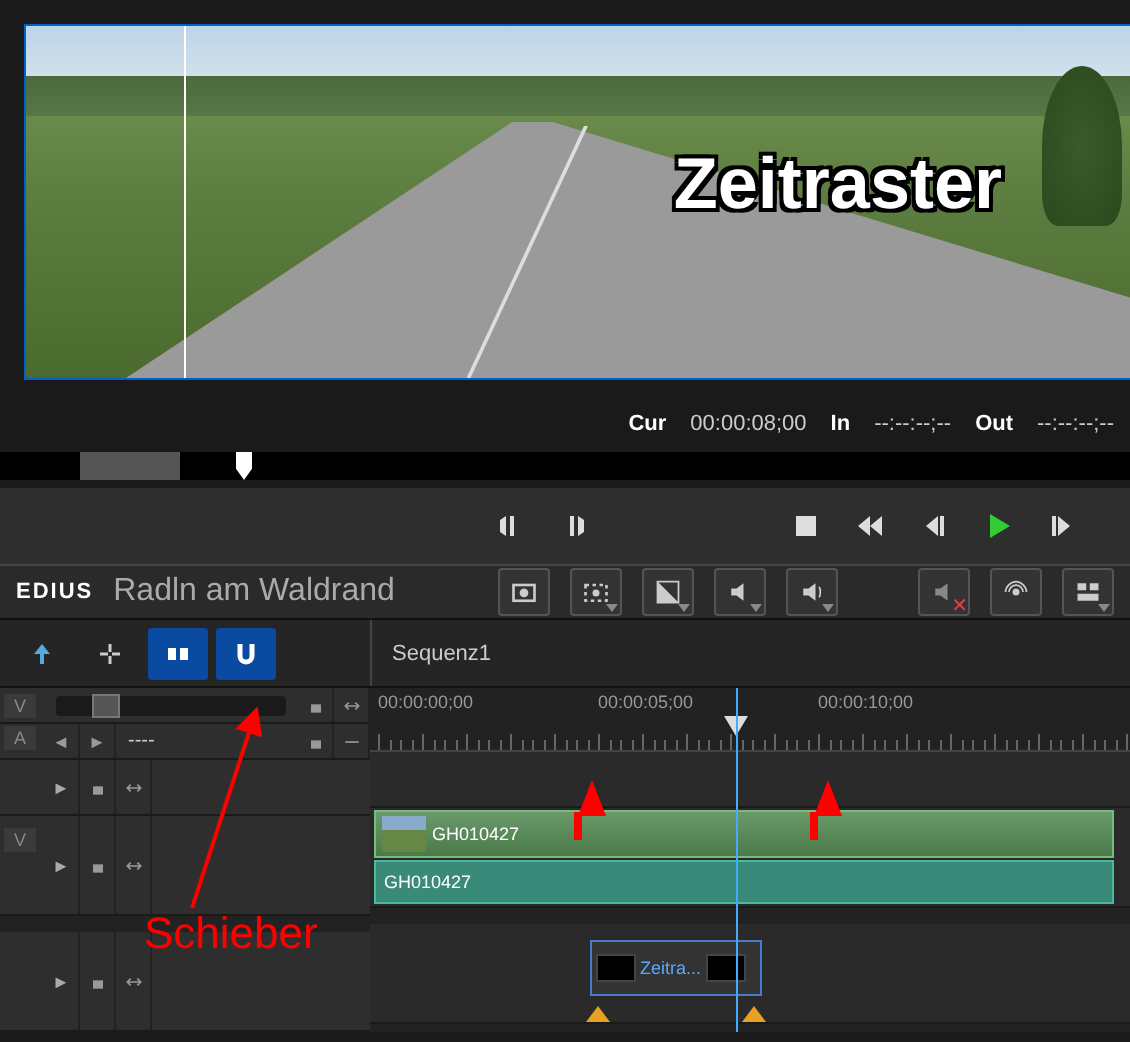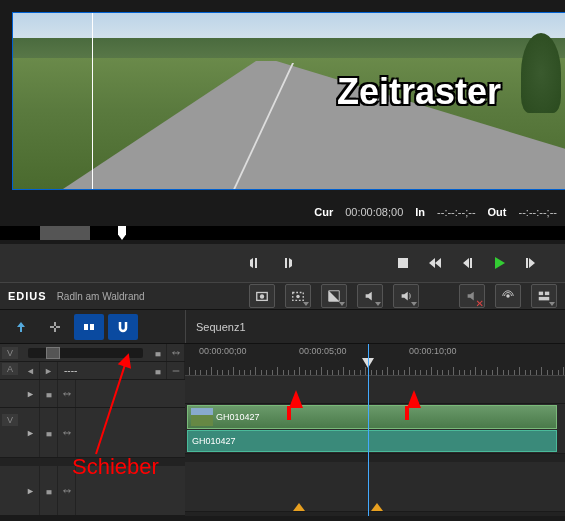--- a/index.html
+++ b/index.html
@@ -18,21 +18,21 @@
 .tc-bar .lbl{font-weight:bold;color:#fff}
 .mini-tl{height:14px;background:#000;margin:4px 0;position:relative}
 .mini-seg{position:absolute;top:0;bottom:0;background:#555}
 .mini-mark{position:absolute;top:0;width:8px;height:14px;background:#fff;clip-path:polygon(0 0,100% 0,100% 60%,50% 100%,0 60%)}
 .transport{height:38px;display:flex;align-items:center;justify-content:flex-end;padding:0 20px;gap:4px;background:#2e2e2e}
 .tbtn{width:28px;height:28px;display:flex;align-items:center;justify-content:center;cursor:pointer;border-radius:2px}
 .tbtn svg{width:16px;height:16px;fill:#ddd}
 .tbtn.play svg{fill:#3c3}
 .app-bar{height:28px;display:flex;align-items:center;padding:0 8px;gap:10px;background:#2a2a2a;border-top:1px solid #444;border-bottom:1px solid #111}
 .logo{font-weight:bold;color:#fff;letter-spacing:1px}
-.proj{color:#aaa;font-size:10px}
+.proj{color:#aaa;font-size:16px}
 .app-bar .sp{flex:1}
 .ibtn{width:26px;height:24px;display:flex;align-items:center;justify-content:center;cursor:pointer;border:1px solid #555;background:#333;border-radius:2px;position:relative}
 .ibtn svg{width:14px;height:14px;fill:#ccc}
 .ibtn .dd{position:absolute;right:1px;bottom:1px;width:0;height:0;border-left:3px solid transparent;border-right:3px solid transparent;border-top:4px solid #888}
 .tool-row{height:34px;display:flex;align-items:center;background:#252525;border-bottom:1px solid #111}
 .tool-left{width:185px;display:flex;align-items:center;gap:4px;padding:0 6px}
 .tbox{width:30px;height:26px;display:flex;align-items:center;justify-content:center;cursor:pointer;border-radius:2px}
 .tbox.active{background:#0a4aa0}
 .tbox svg{width:16px;height:16px;fill:#ddd}
 .seq-label{padding:0 10px;color:#ccc;font-size:11px}
@@ -321,21 +321,21 @@
               <path d="M2 6h8M4 4l-2 2 2 2M8 4l2 2-2 2" stroke="#999" fill="none"></path>
             </svg>
           </div>
       </div>
     </div>
 
   </div>
 
   <div class="tl-right">
     <div class="ruler">
-      <span class="tick" style="left:14px">00:00:00;00</span>
+      <span class="tick" style="left:4px">00:00:00;00</span>
       <span class="tick" style="left:114px">00:00:05;00</span>
       <span class="tick" style="left:224px">00:00:10;00</span>
       <div class="cursor-mark" style="left:183px"></div>
     <div class="minor" style="left: 4px; height: 8px;"></div>
         <div class="minor" style="left: 9.5px;"></div>
         <div class="minor" style="left: 15px;"></div>
         <div class="minor" style="left: 20.5px;"></div>
         <div class="minor" style="left: 26px; height: 8px;"></div>
         <div class="minor" style="left: 31.5px;"></div>
         <div class="minor" style="left: 37px;"></div>
@@ -412,20 +412,25 @@
         <span>GH010427</span>
       </div>
       <div class="clip-a" style="left:2px;top:26px;width:370px">
         <span>GH010427</span>
       </div>
     </div>
 
     <div style="height:8px;background:#222"></div>
 
     <div class="track-lane h50">
+      <div class="clip-t" style="left:110px;width:86px">
+        <div class="b"></div>
+        <span>Zeitra...</span>
+        <div class="b"></div>
+      </div>
       <div class="tri" style="left:108px"></div>
       <div class="tri" style="left:186px"></div>
     </div>
 
     <div class="arrow-red" style="left:104px;top:46px">
         <div class="arrow-up"></div>
       </div>
     <div class="arrow-red" style="left:222px;top:46px">
         <div class="arrow-up"></div>
       </div>

